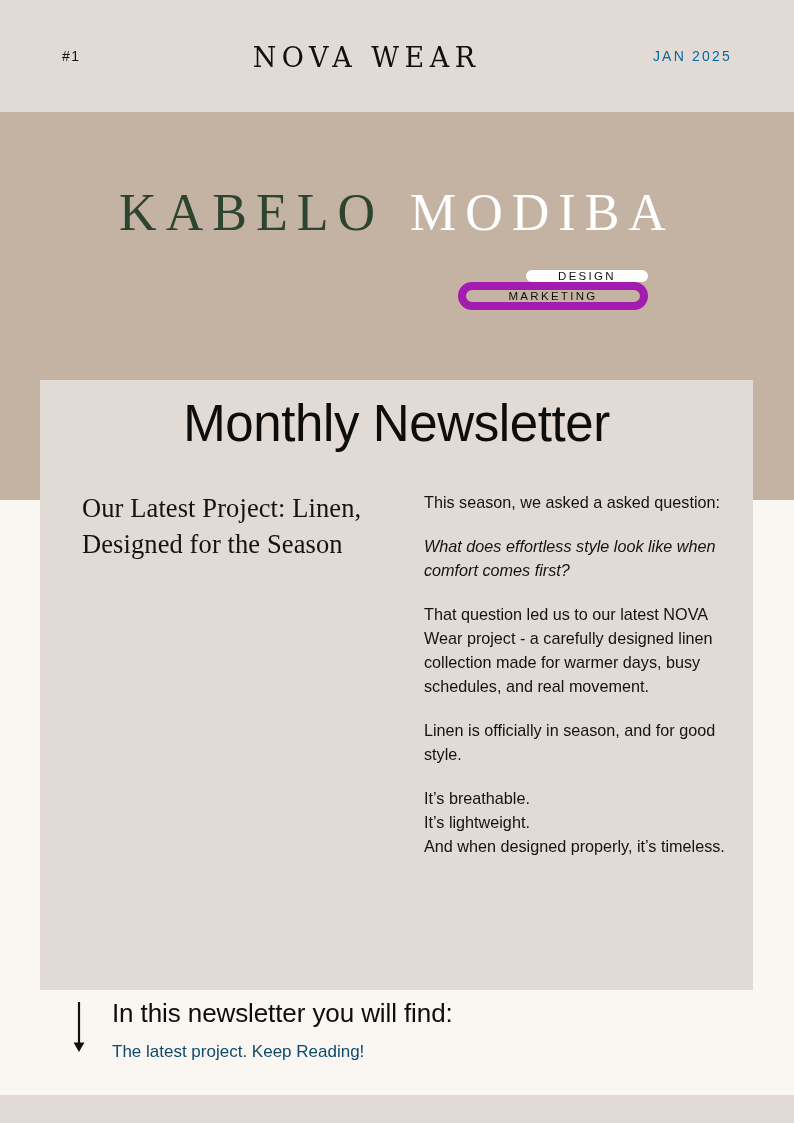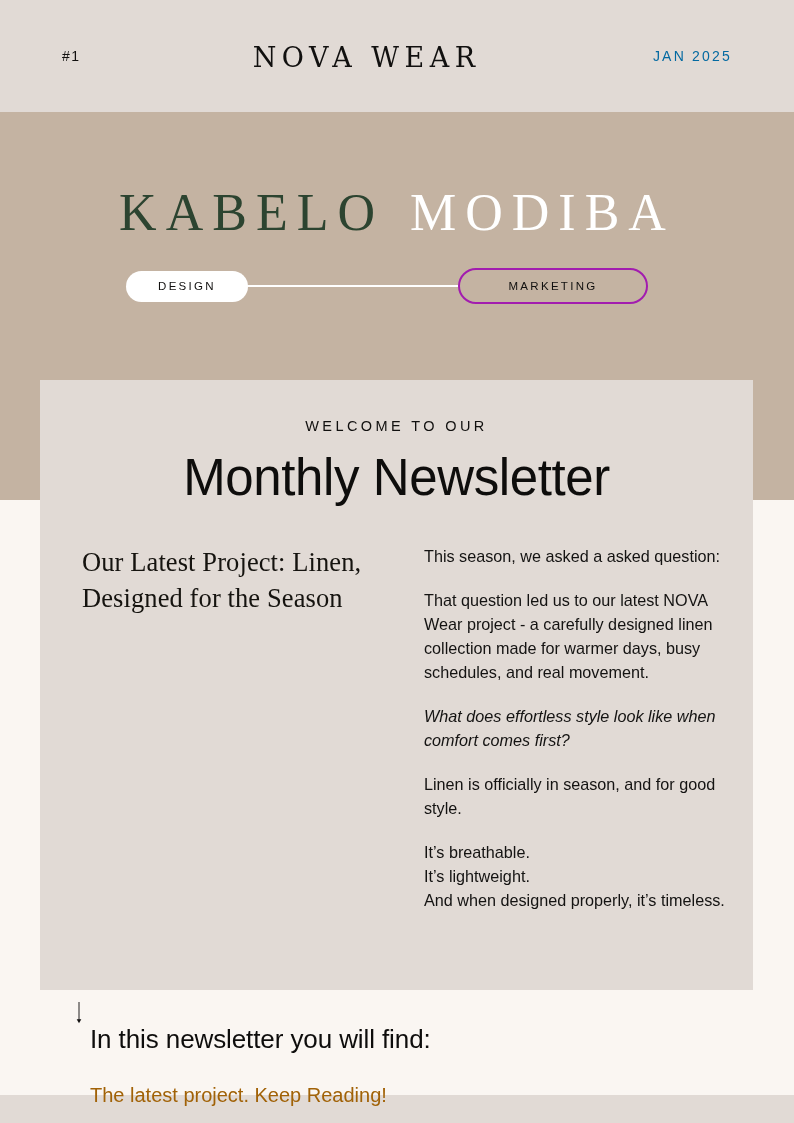--- a/index.html
+++ b/index.html
@@ -83,21 +83,22 @@
   }
   .name-first { color: #2c4430; }
   .name-last  { color: #ffffff; margin-left: 26px; }
 
   
   .pill-row {
     position: absolute;
     left: 126px; top: 270px;
     width: 522px; height: 32px;
     display: flex;
-    align-items: center;
+    align-items: flex-end;
+    flex-direction: column;
   }
   .pill {
     font-size: 11.5px;
     letter-spacing: 2.3px;
     height: 31px;
     display: flex;
     align-items: center;
     justify-content: center;
     border-radius: 18px;
     white-space: nowrap;
@@ -105,21 +106,21 @@
   .pill-filled {
     background: #ffffff;
     color: #11100f;
     width: 122px;
     position: relative;
     z-index: 2;
   }
   .pill-outline {
     background: transparent;
     color: #11100f;
-    border: 2px solid #a21caf;
+    border: 8px solid #a21caf;
     width: 190px;
     height: 36px;
     position: relative;
     z-index: 2;
   }
   .pill-connector {
     flex: 1;
     height: 2px;
     background: #ffffff;
     margin: 0 -2px;
@@ -180,39 +181,38 @@
   }
   .body-par:last-child { margin-bottom: 0; }
 
   
   .footer-block {
     position: absolute;
     left: 68px; top: 998px;
     width: 660px;
     display: flex;
     align-items: flex-start;
-    flex-direction: column;
   }
   .arrow-icon {
     width: 22px;
     height: 52px;
     flex: 0 0 22px;
     margin-top: 4px;
   }
   .footer-text { margin-left: 22px; }
   .footer-title {
     font-size: 26px;
     font-weight: 400;
     color: #0e0d0c;
     letter-spacing: -0.1px;
   }
   .footer-sub {
-    font-size: 20px;
-    color: #a16207;
-    margin-top: 29px;
+    font-size: 17px;
+    color: #0c4a6e;
+    margin-top: 13px;
   }
 </style>
 </head>
 <body>
 
 <div class="band-top"></div>
 <div class="band-tan"></div>
 <div class="band-bottom"></div>
 
 <div class="masthead">
@@ -225,31 +225,30 @@
   <span class="name-first">KABELO</span><span class="name-last">MODIBA</span>
 </div>
 
 <div class="pill-row">
   <div class="pill pill-filled">DESIGN</div>
   <div class="pill-connector"></div>
   <div class="pill pill-outline">MARKETING</div>
 </div>
 
 <div class="content-card">
-  <div class="welcome-kicker">WELCOME TO OUR</div>
   <div class="newsletter-title">Monthly Newsletter</div>
 
   <div class="card-columns">
     <div class="col-left">
       <div class="project-heading">Our Latest Project: Linen, Designed for the Season</div>
     </div>
     <div class="col-right">
       <p class="body-par">This season, we asked a asked question:</p>
+      <p class="body-par italic">What does effortless style look like when comfort comes first?</p>
       <p class="body-par">That question led us to our latest NOVA Wear project - a carefully designed linen collection made for warmer days, busy schedules, and real movement.</p>
-      <p class="body-par italic">What does effortless style look like when comfort comes first?</p>
       <p class="body-par">Linen is officially in season, and for good style.</p>
       <p class="body-par" style="white-space: pre-line;">It’s breathable.
 It’s lightweight.
 And when designed properly, it’s timeless.</p>
     </div>
   </div>
 </div>
 
 <div class="footer-block">
   <svg class="arrow-icon" viewBox="0 0 22 52">

